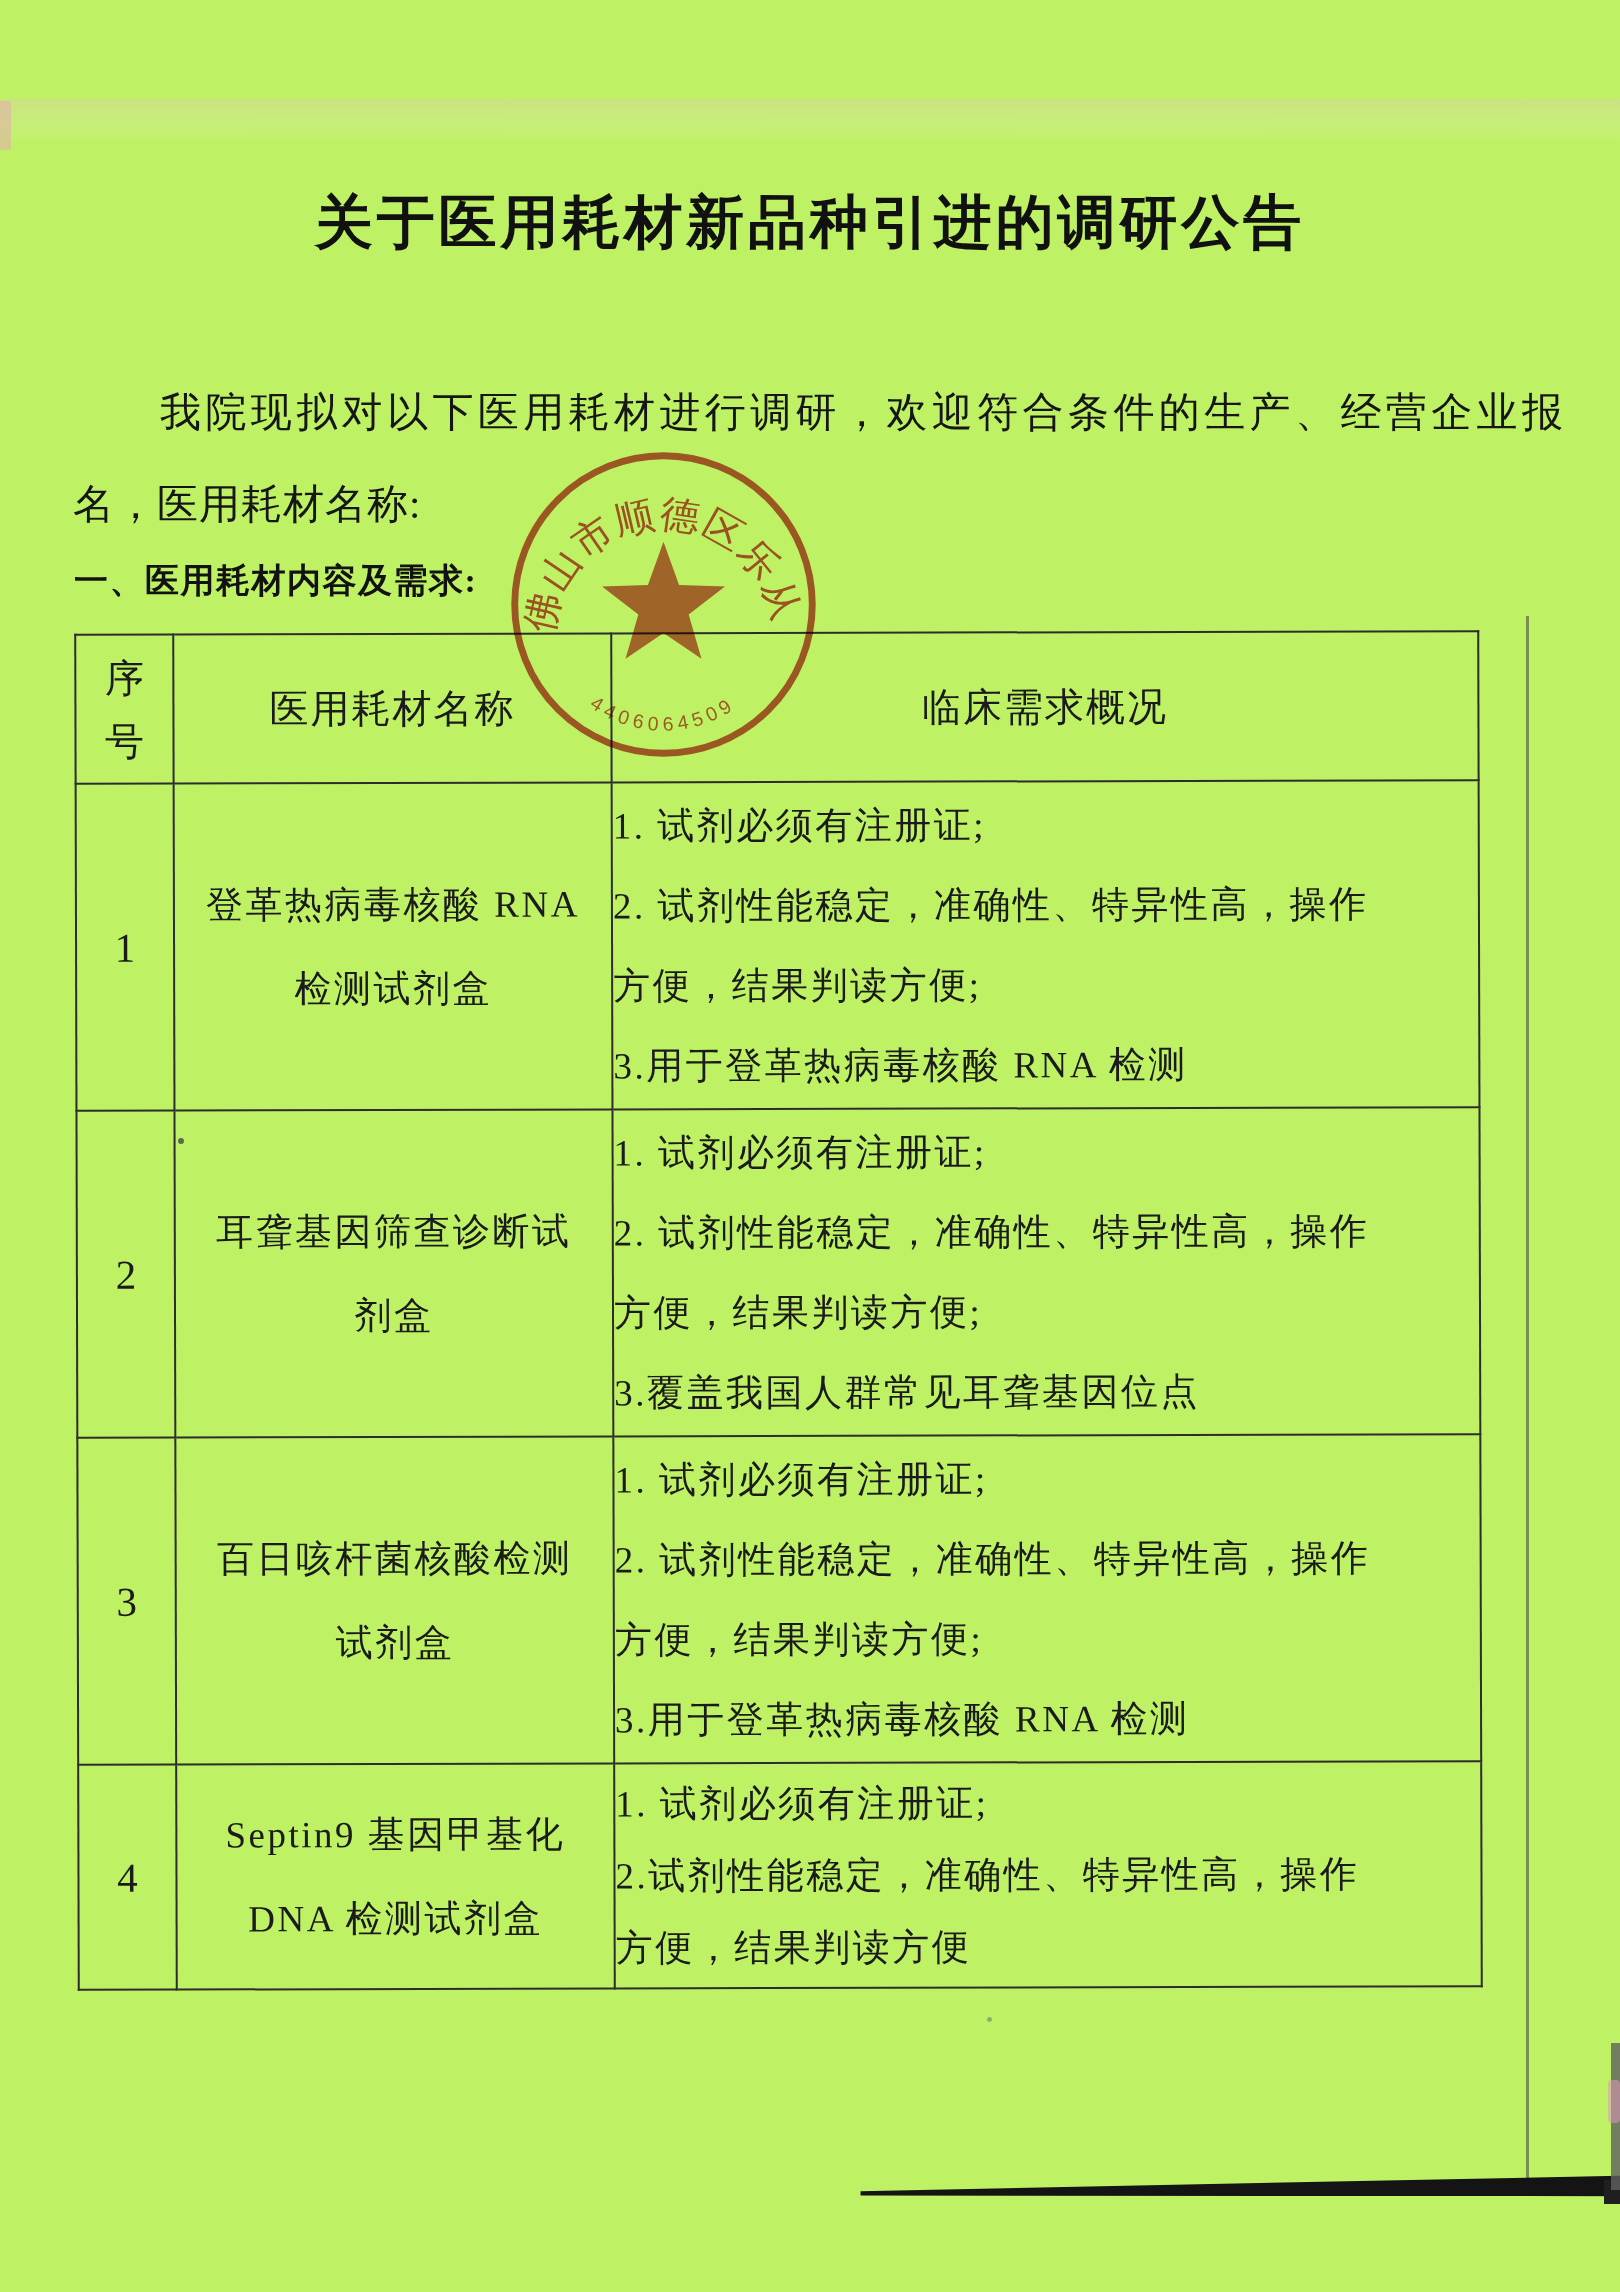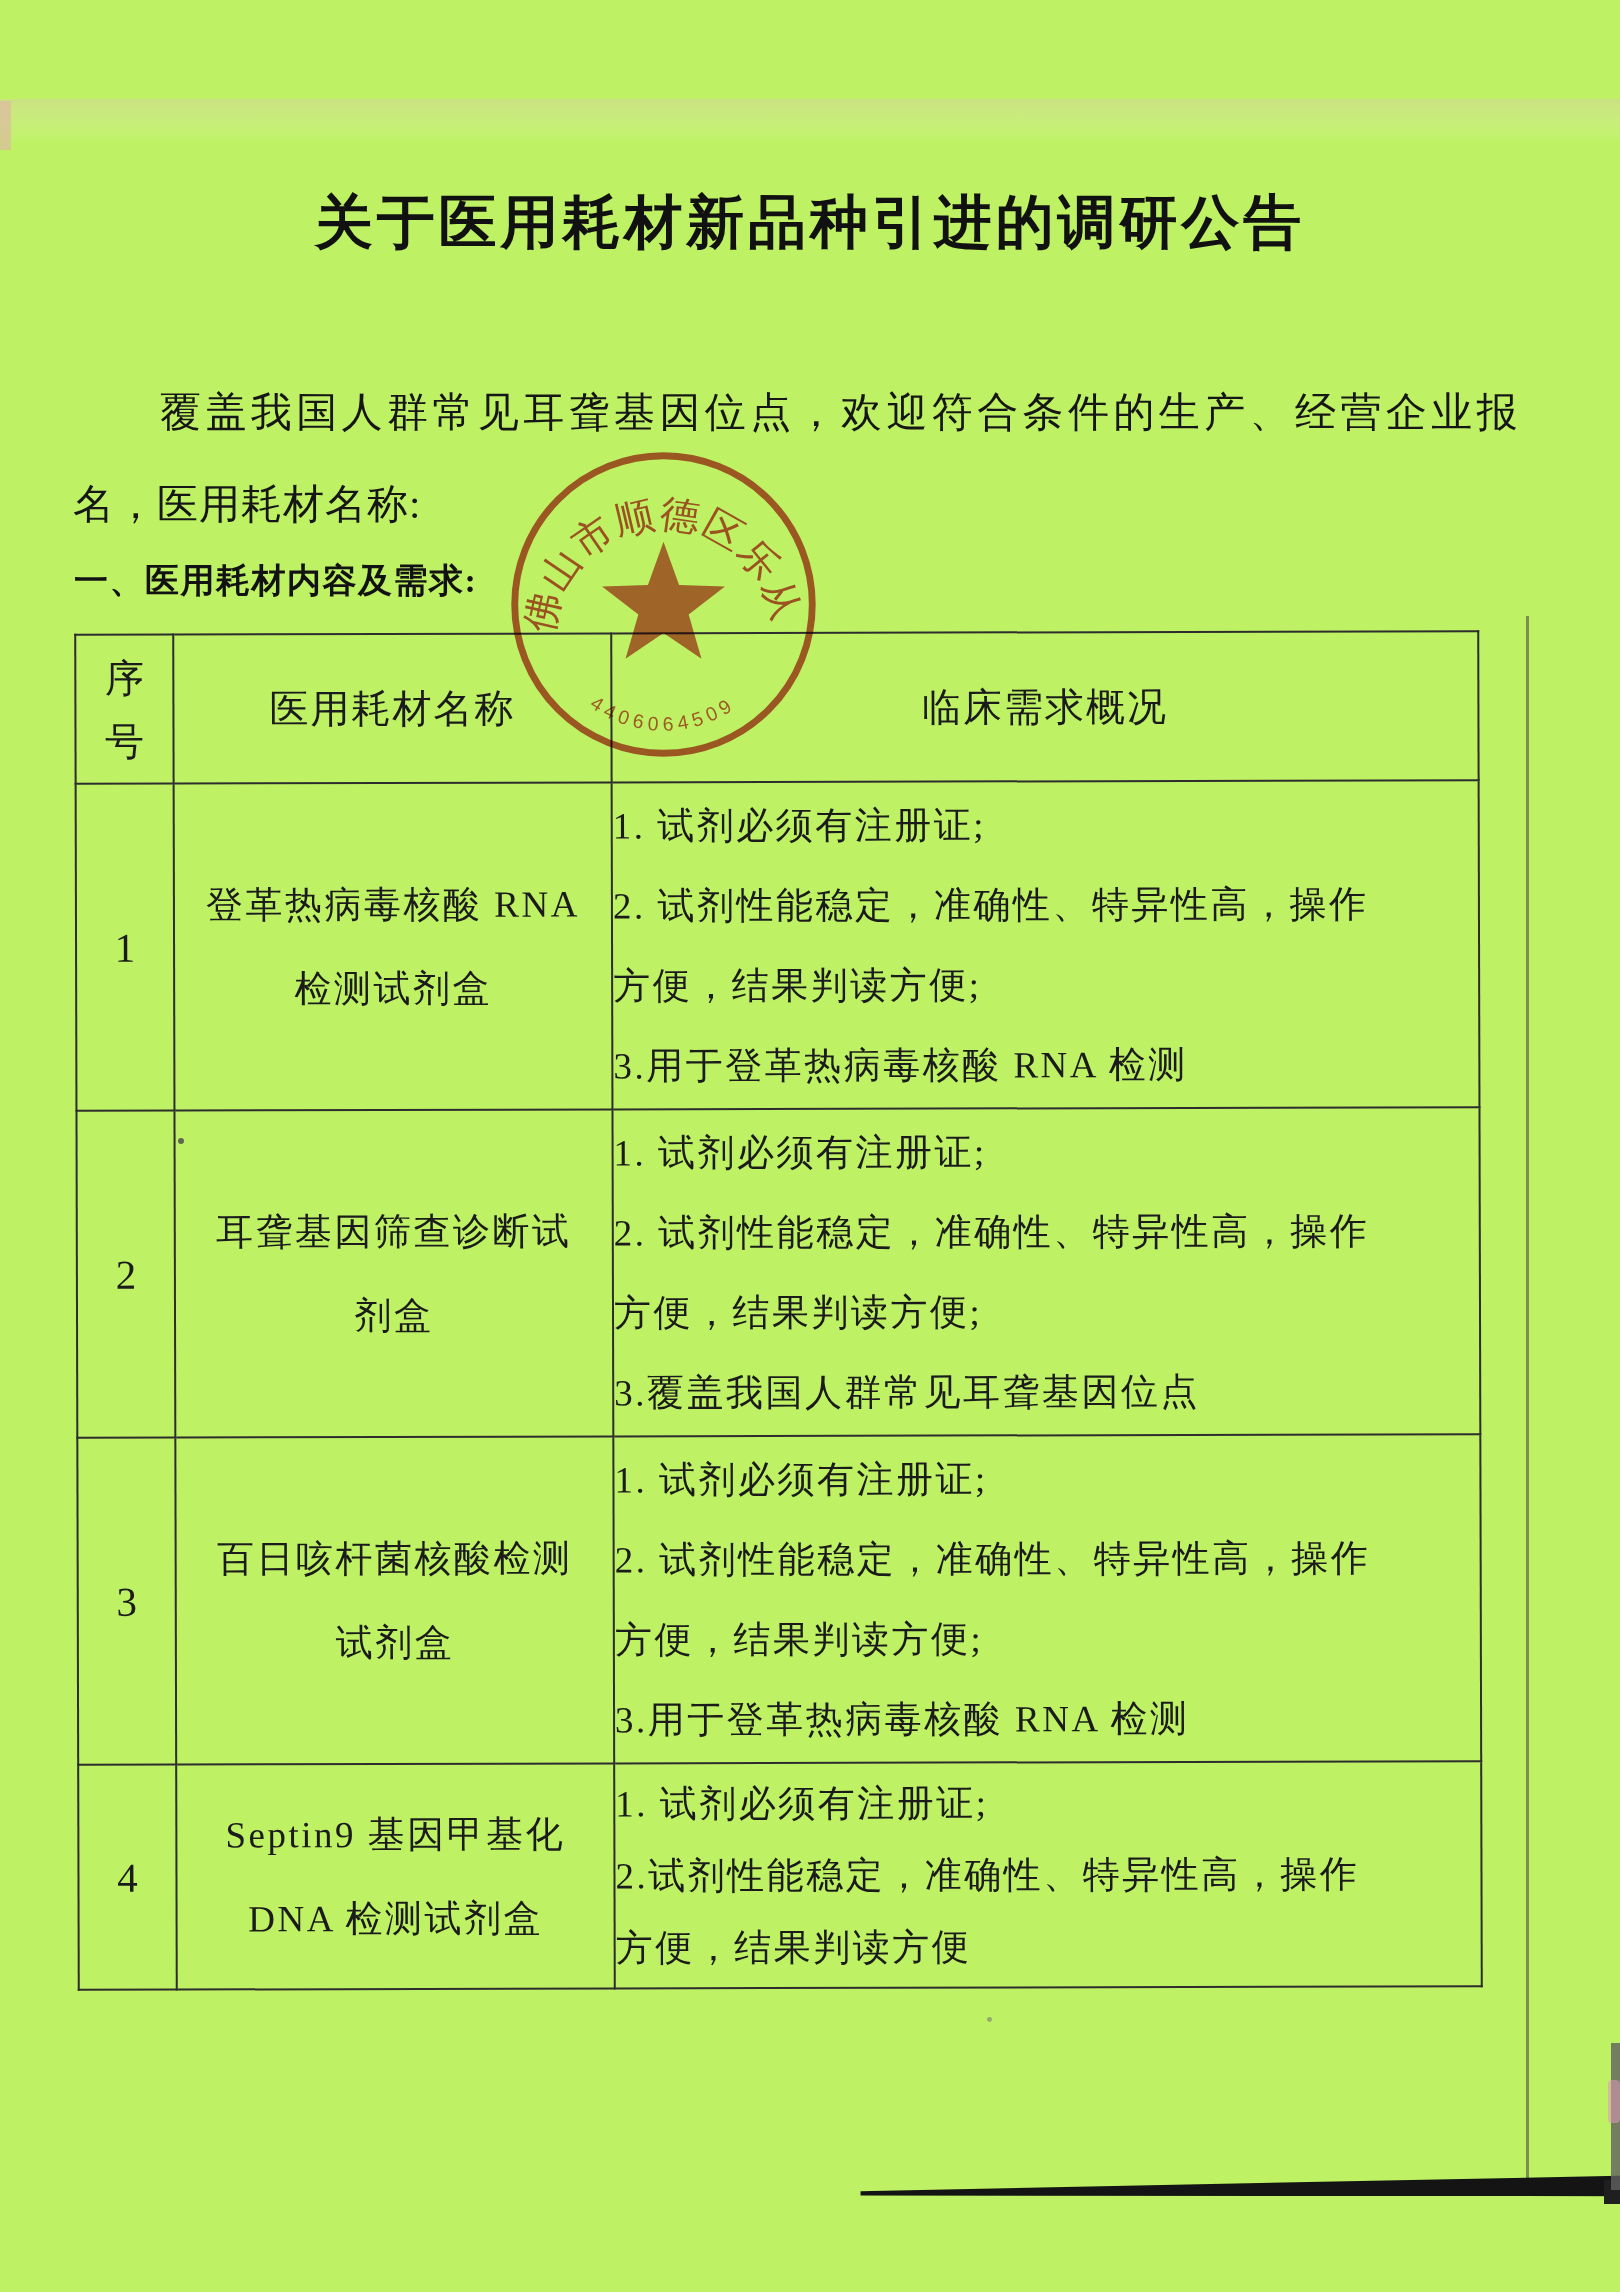--- a/index.html
+++ b/index.html
@@ -109,21 +109,21 @@
 
 <div class="page">
 
   <div class="scan-top-band"></div>
   <div class="scan-top-left-notch"></div>
   <div class="scan-right-line"></div>
   <div class="scan-speck-1"></div>
   <div class="scan-speck-2"></div>
 
   <div class="doc-title">关于医用耗材新品种引进的调研公告</div>
-  <div class="intro-line-1">覆盖我国人群常见耳聋基因位点，欢迎符合条件的生产、经营企业报</div>
+  <div class="intro-line-1">我院现拟对以下医用耗材进行调研，欢迎符合条件的生产、经营企业报</div>
   <div class="intro-line-2">名，医用耗材名称:</div>
   <div class="section-heading">一、医用耗材内容及需求:</div>
 
   <table class="ctable">
     <colgroup>
         <col class="c1">
         <col class="c2">
         <col class="c3">
       </colgroup>
     <tbody>

